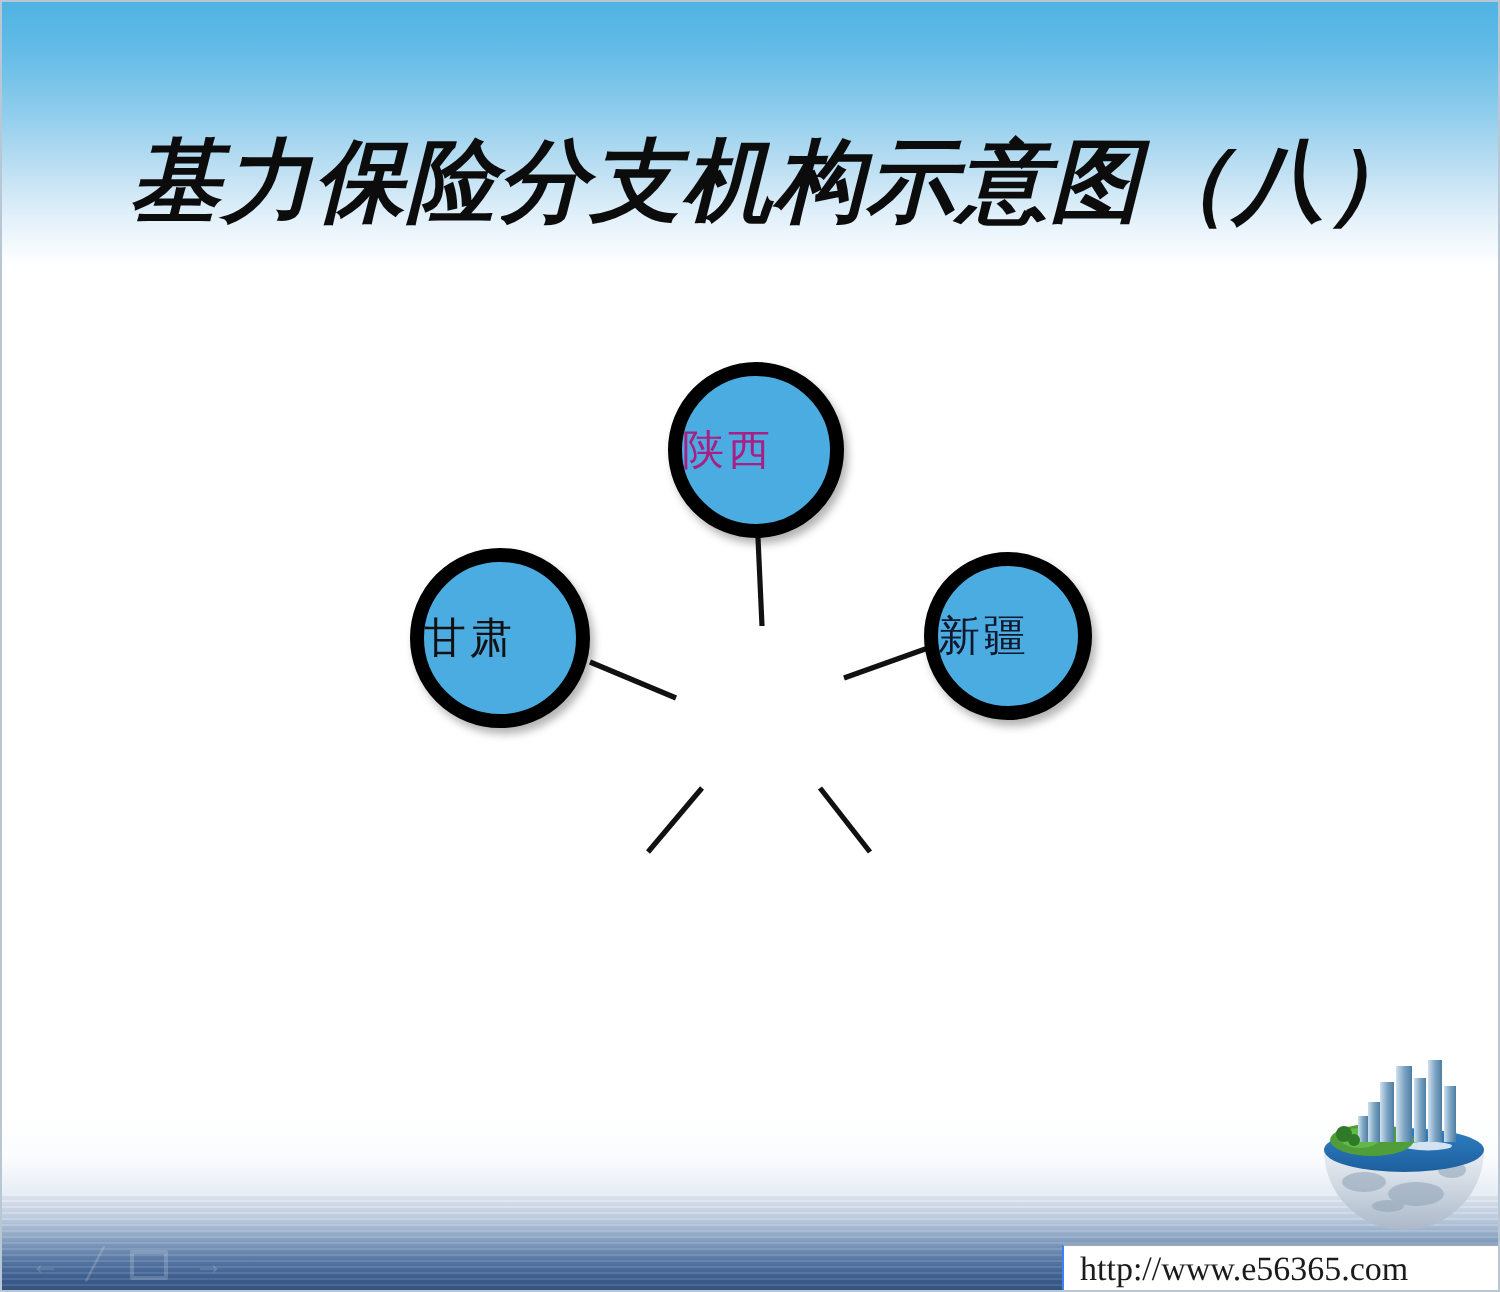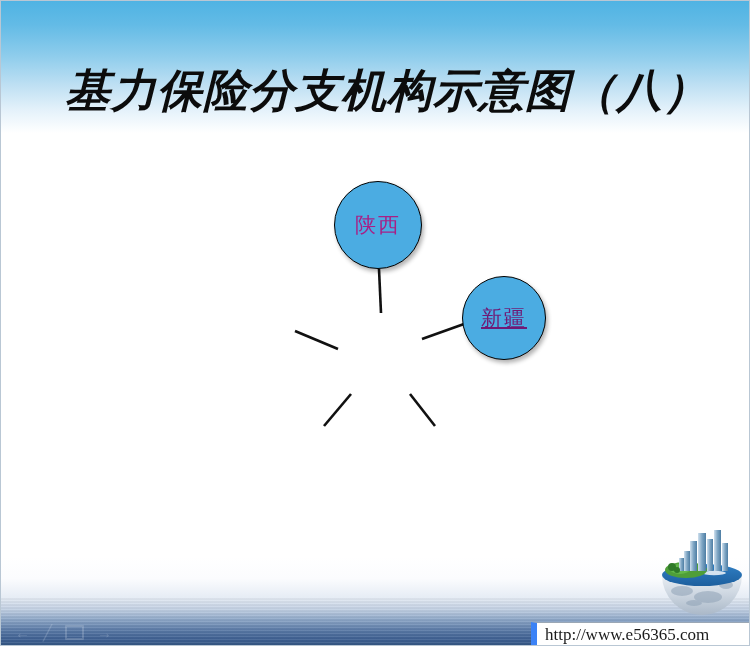--- a/index.html
+++ b/index.html
@@ -124,57 +124,57 @@
     width: 750px;
     height: 646px;
     pointer-events: none;
   }
   .diagram svg { display: block; }
 
   .node {
     position: absolute;
     border-radius: 50%;
     background: #4bace2;
-    border: 1px solid #000000;
+    border: 7px solid #000000;
     box-shadow: 2px 3px 4px rgba(0,0,0,0.30);
     display: flex;
     align-items: center;
-    justify-content: center;
+    justify-content: flex-start;
     box-sizing: border-box;
   }
   .node-label {
     font-family: "Liberation Serif", "DejaVu Serif", serif;
     font-size: 21px;
     letter-spacing: 2px;
     line-height: 1;
     white-space: nowrap;
   }
   .label-dark  { color: #111111; }
-  .label-purple{ color: #701a75; text-decoration: underline; }
+  .label-purple{ color: #0f172a; }
   .label-magenta{ color: #a81f86; }
 
   
   .logo {
     position: absolute;
     left: 655px;
     top: 524px;
     width: 92px;
     height: 92px;
   }
 
   
   .url-plate {
     position: absolute;
     left: 530px;
     top: 621px;
     width: 220px;
     height: 25px;
     background: #ffffff;
     border-top: 1px solid #9aa7b5;
-    border-left: 6px solid #3b82f6;
+    border-left: 1px solid #3b82f6;
     box-sizing: border-box;
     display: flex;
     align-items: center;
   }
   .url-text {
     font-family: "Liberation Serif", "DejaVu Serif", serif;
     font-size: 17px;
     color: #1b1b1b;
     padding-left: 8px;
     letter-spacing: 0px;
@@ -213,20 +213,23 @@
   </div>
 
   <div class="node" style="left:333px; top:180px; width:88px; height:88px;">
     <span class="node-label label-magenta">陕西</span>
   </div>
 
   <div class="node" style="left:461px; top:275px; width:84px; height:84px;">
     <span class="node-label label-purple">新疆</span>
   </div>
 
+  <div class="node" style="left:204px; top:273px; width:90px; height:90px;">
+    <span class="node-label label-dark">甘肃</span>
+  </div>
 
 
 
 
   <div class="logo">
     <svg width="92" height="92" viewBox="0 0 92 92">
       <defs>
         <linearGradient id="globeBowl" x1="0" y1="0" x2="0" y2="1">
           <stop offset="0%" stop-color="#e9eef3"></stop>
           <stop offset="45%" stop-color="#cfd8e2"></stop>

